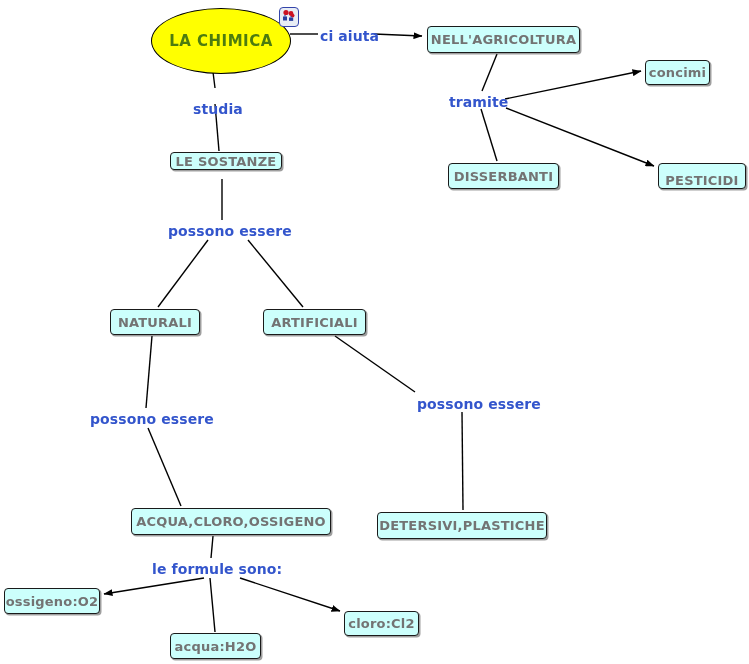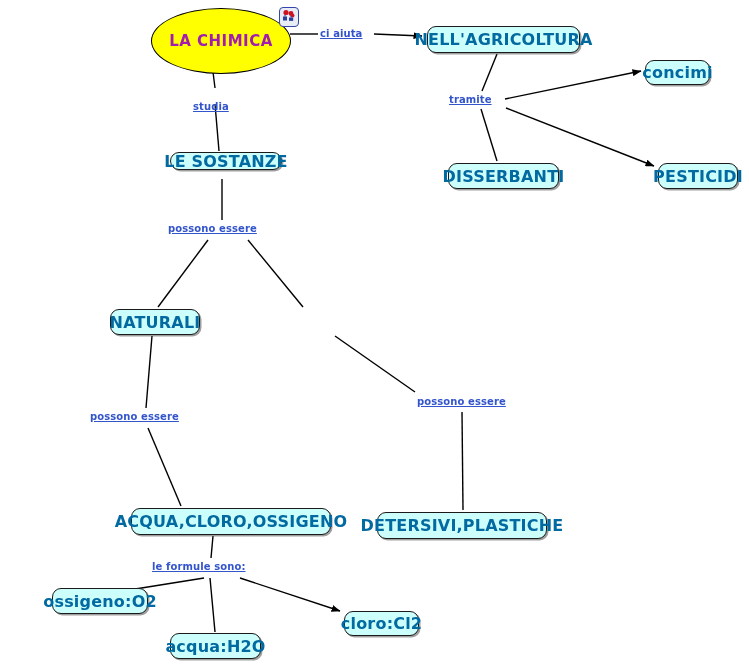--- a/index.html
+++ b/index.html
@@ -28,48 +28,47 @@
     pointer-events: none;
   }
   .node {
     position: absolute;
     box-sizing: border-box;
     display: flex;
     align-items: center;
     justify-content: center;
     background: #ccfffc;
     border: 1.6px solid #1a1a1a;
-    border-radius: 9px;
-    color: #0369a1;
+    border-radius: 4px;
+    color: #737373;
     font-family: "DejaVu Sans", sans-serif;
     font-weight: bold;
-    font-size: 16px;
+    font-size: 13px;
     letter-spacing: 0.2px;
     white-space: nowrap;
     box-shadow: 1.5px 1.5px 0px rgba(80,80,80,0.55);
   }
   .node.root {
     background: #ffff00;
     border: 1.8px solid #000000;
     border-radius: 50%;
-    color: #a21caf;
+    color: #4d7c0f;
     font-size: 15px;
     letter-spacing: 0.5px;
     box-shadow: none;
   }
   .linklabel {
     position: absolute;
     color: #3355cc;
     font-family: "DejaVu Sans", sans-serif;
     font-weight: bold;
-    font-size: 10px;
+    font-size: 14px;
     white-space: nowrap;
     background: transparent;
     letter-spacing: 0.1px;
-    text-decoration: underline;
   }
   .res-icon {
     position: absolute;
     width: 20px;
     height: 20px;
     background: #e8edf5;
     border: 1.4px solid #3344aa;
     border-radius: 4px;
     box-sizing: border-box;
   }
@@ -146,42 +145,45 @@
   </div>
 
   <div class="node" style="left:645px; top:60px; width:65px; height:25px;">
     <span>concimi</span>
   </div>
 
   <div class="node" style="left:448px; top:163px; width:111px; height:26px;">
     <span>DISSERBANTI</span>
   </div>
 
-  <div class="node" style="left:658px; top:163px; width:80px; height:26px;">
+  <div class="node" style="left:658px; top:163px; width:88px; height:26px;align-items:flex-end;">
     <span>PESTICIDI</span>
   </div>
 
   <div class="node" style="left:170px; top:152px; width:112px; height:18px;">
     <span>LE SOSTANZE</span>
   </div>
 
   <div class="node" style="left:110px; top:309px; width:90px; height:26px;">
     <span>NATURALI</span>
   </div>
 
+  <div class="node" style="left:263px; top:309px; width:103px; height:26px;">
+    <span>ARTIFICIALI</span>
+  </div>
 
   <div class="node" style="left:116px; top:508px; width:200px; height:27px;margin-left:15px;">
     <span>ACQUA,CLORO,OSSIGENO</span>
   </div>
 
   <div class="node" style="left:377px; top:512px; width:170px; height:27px;">
     <span>DETERSIVI,PLASTICHE</span>
   </div>
 
-  <div class="node" style="left:4px; top:588px; width:96px; height:26px;margin-left:48px;">
+  <div class="node" style="left:4px; top:588px; width:96px; height:26px;">
     <span>ossigeno:O2</span>
   </div>
 
   <div class="node" style="left:170px; top:633px; width:91px; height:26px;">
     <span>acqua:H2O</span>
   </div>
 
   <div class="node" style="left:344px; top:611px; width:75px; height:25px;">
     <span>cloro:Cl2</span>
   </div>

